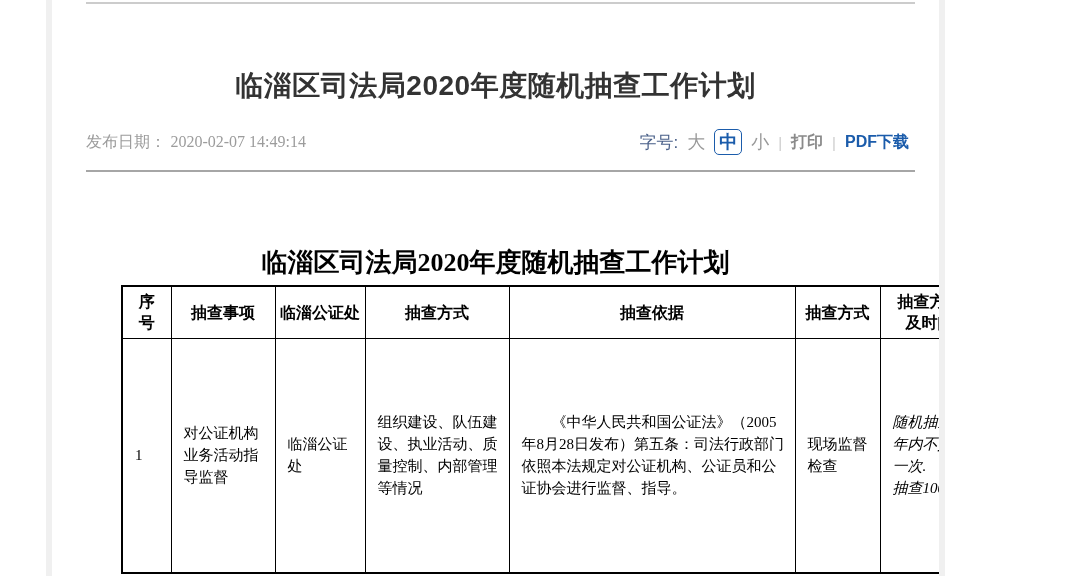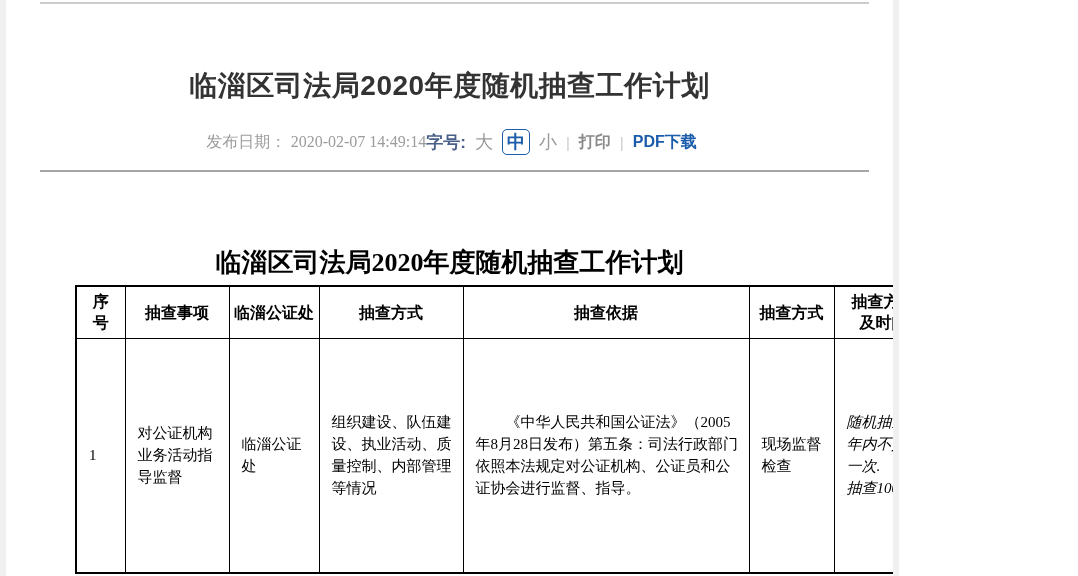--- a/index.html
+++ b/index.html
@@ -5,20 +5,21 @@
   * { margin: 0; padding: 0; box-sizing: border-box; }
   html, body { background: #ffffff; }
   body { font-family: "Liberation Sans", "DejaVu Sans", sans-serif; }
 
   .page {
     position: relative;
     width: 899px;
     height: 576px;
     background: var(--page-gutter, #f0f0f0);
     overflow: hidden;
+    margin-left: 46px;
   }
   .content {
     position: absolute;
     left: 6px;
     right: 6px;
     top: 0;
     bottom: 0;
     background: #ffffff;
     overflow: hidden;
   }
@@ -34,40 +35,40 @@
     text-align: center;
     font-size: 28px;
     font-weight: bold;
     color: var(--title-color, #333333);
     letter-spacing: 0.5px;
     line-height: 36px;
   }
 
   .meta-row {
     display: flex;
-    justify-content: center;
+    justify-content: space-between;
     align-items: center;
     margin: 24px 30px 0 34px;
     height: 28px;
   }
   .pub-date {
     font-size: 16px;
     color: var(--muted-text, #9c9c9c);
   }
   .pub-date .date-val {
     font-family: "Liberation Serif", "DejaVu Serif", serif;
   }
   .meta-tools {
     display: flex;
     align-items: center;
     gap: 9px;
     font-size: 16px;
   }
   .fs-label {
-    font-weight: bold;
+    font-weight: normal;
     color: var(--label-blue, #4a6089);
     font-size: 17px;
   }
   .fs-opt {
     font-size: 18px;
     color: var(--muted-text2, #999999);
     cursor: pointer;
   }
   .fs-opt.active {
     color: var(--accent-blue, #1b5cab);

